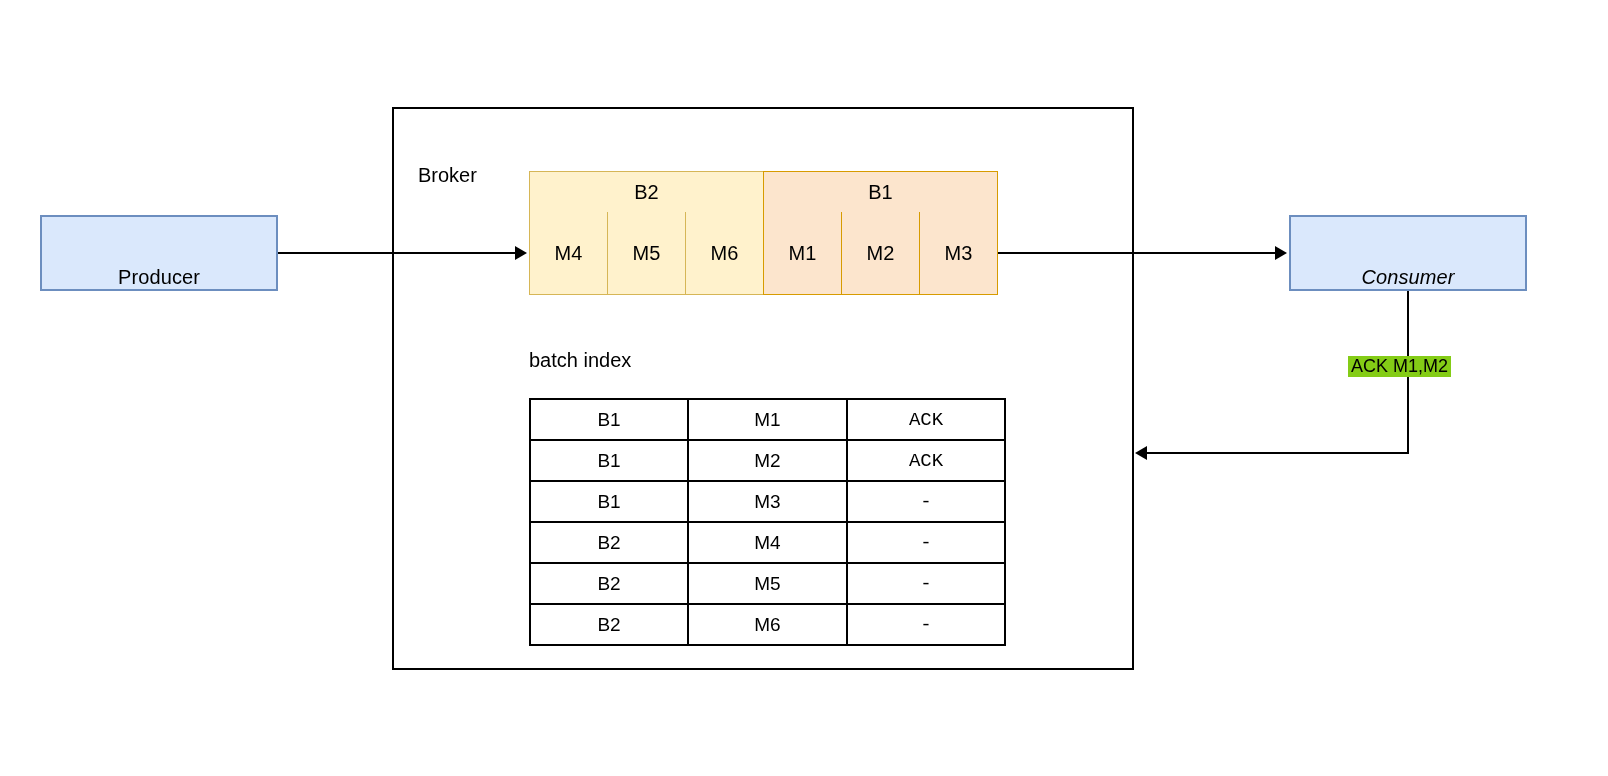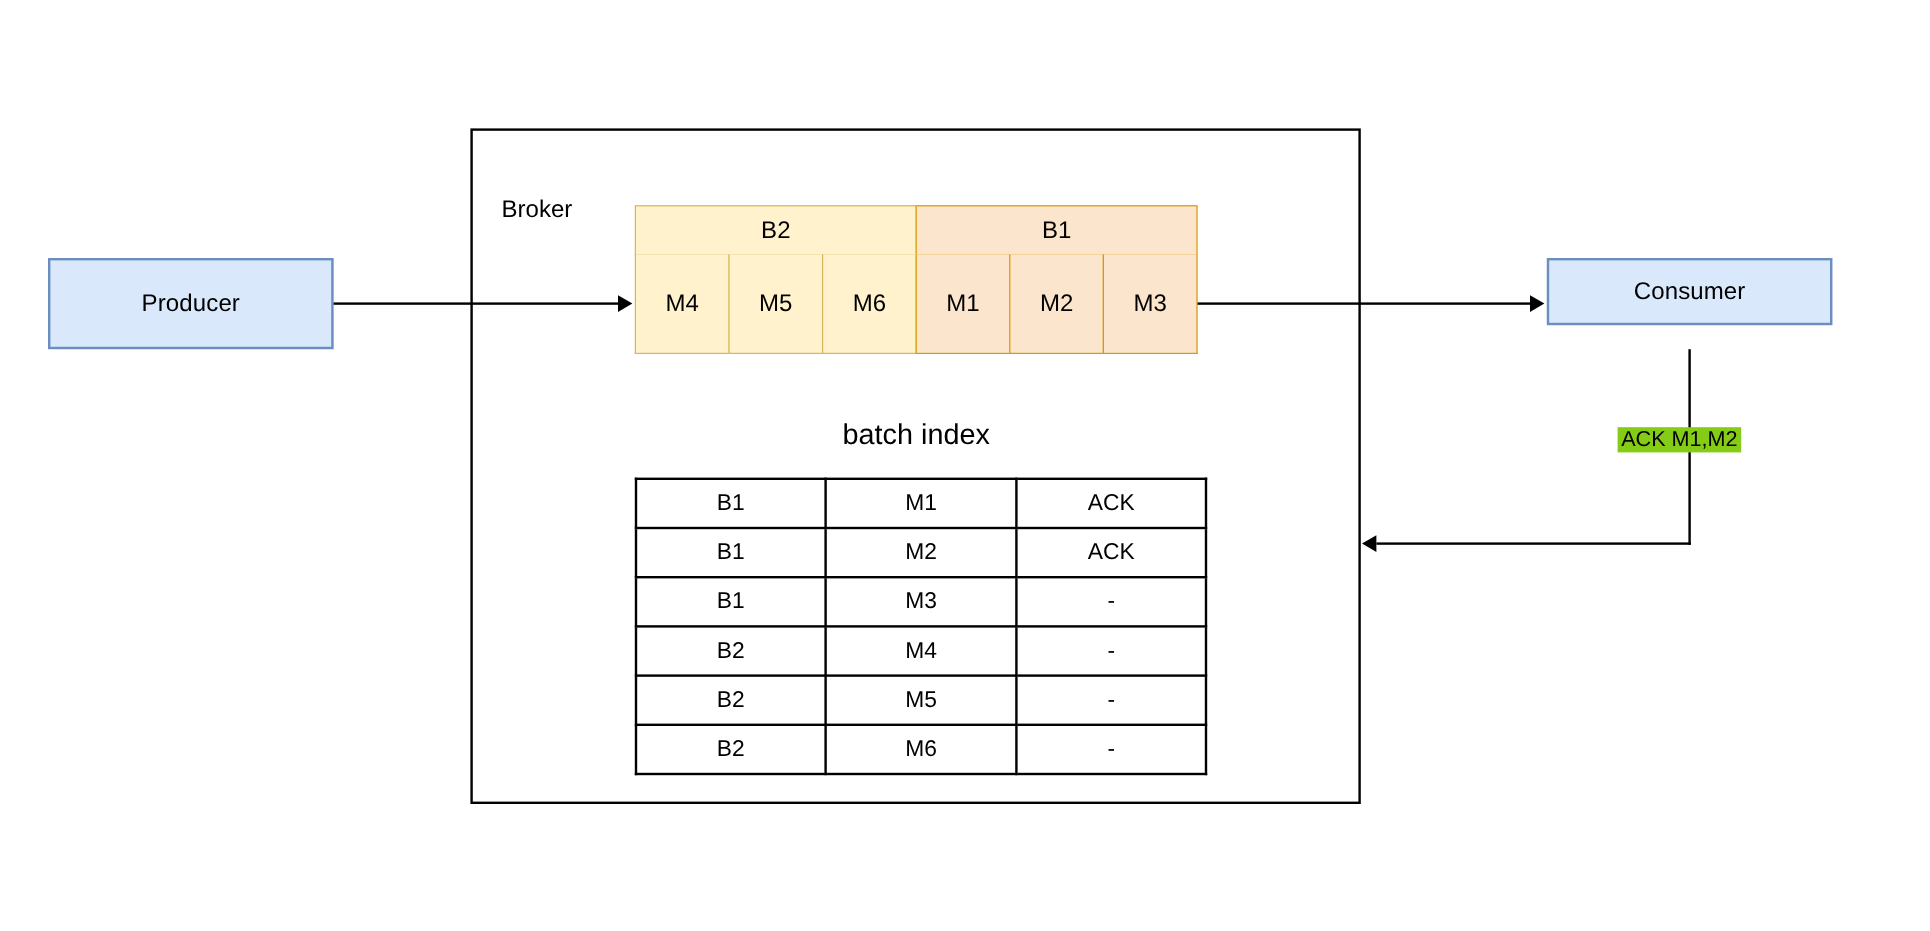--- a/index.html
+++ b/index.html
@@ -20,21 +20,21 @@
   }
 
   
   .abs { position: absolute; box-sizing: border-box; }
 
   
   .endpoint {
     background: #dae8fc;
     border: 2px solid #6c8ebf;
     display: flex;
-    align-items: center;
+    align-items: flex-end;
     justify-content: center;
     font-size: 20px;
     color: #000000;
     letter-spacing: .1px;
   }
 
   
   .broker-box {
     border: 2px solid #000000;
     background: transparent;
@@ -76,43 +76,42 @@
     border: 1px solid #d79b00;
   }
   .b1-cell {
     background: #fce5cd;
     border: 1px solid #d79b00;
     border-top: none;
   }
 
   
   .caption {
-    font-size: 24px;
-    color: #000000;
-    text-align: center;
+    font-size: 20px;
+    color: #000000;
     white-space: nowrap;
   }
 
   
   .index-table {
     border-collapse: collapse;
     table-layout: fixed;
   }
   .index-table td {
     border: 2px solid #000000;
     height: 39px;
     text-align: center;
     vertical-align: middle;
     font-size: 19px;
     color: #000000;
     padding: 0;
   }
   .col-batch { width: 156px; }
   .col-msg   { width: 157px; }
-  .col-state { width: 156px; }
+  .col-state { width: 156px; font-family: Liberation Mono, monospace; }
 
   
   .hline {
     background: #000000;
     height: 2px;
   }
   .vline {
     background: #000000;
     width: 2px;
   }
@@ -206,21 +205,21 @@
         <td class="col-state">-</td>
       </tr>
       <tr>
         <td class="col-batch">B2</td>
         <td class="col-msg">M6</td>
         <td class="col-state">-</td>
       </tr>
     </tbody>
   </table>
 
-  <div class="abs endpoint" style="left:1289px; top:215px; width:238px; height:56px;">
+  <div class="abs endpoint" style="left:1289px; top:215px; width:238px; height:76px;font-style:italic;">
     <span>Consumer</span>
   </div>
 
   <div class="abs hline" style="left:278px; top:252px; width:239px;"></div>
   <div class="abs arrow-right" style="left:515px; top:246px;"></div>
 
   <div class="abs hline" style="left:998px; top:252px; width:279px;"></div>
   <div class="abs arrow-right" style="left:1275px; top:246px;"></div>
 
   <div class="abs vline" style="left:1407px; top:291px; height:163px;"></div>

